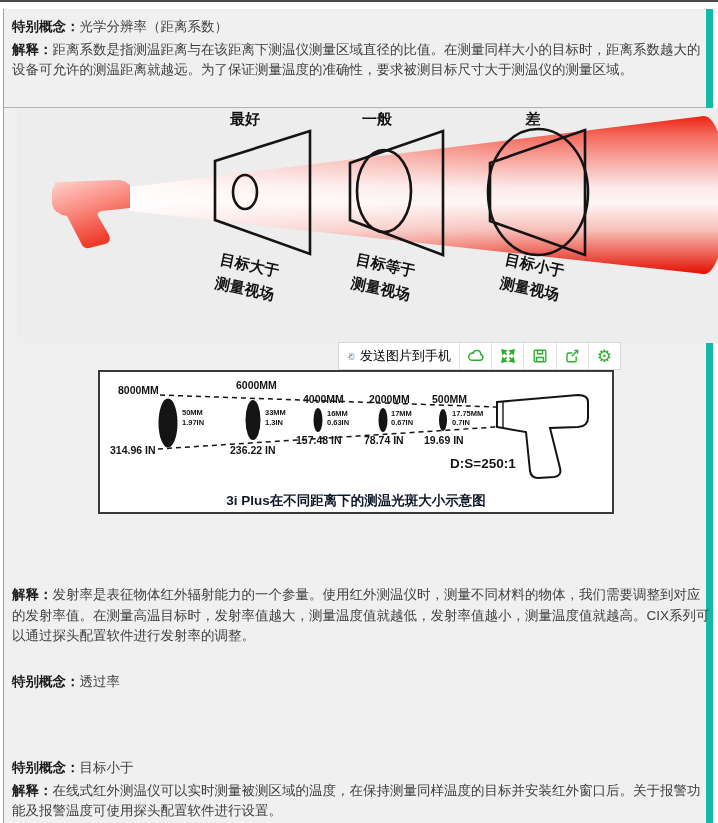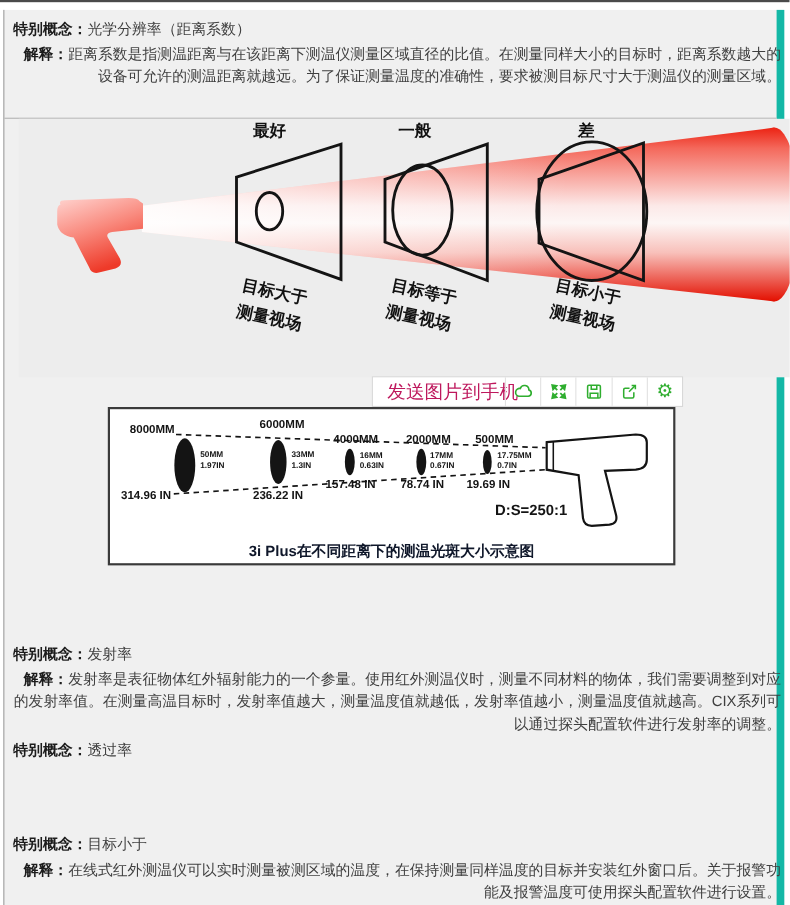--- a/index.html
+++ b/index.html
@@ -4,27 +4,27 @@
 <style>
   html,body{margin:0;padding:0;background:#ffffff;}
   .stage{position:relative;width:718px;height:823px;background:#ffffff;overflow:hidden;
          font-family:"Liberation Sans","DejaVu Sans",sans-serif;}
   .topline{position:absolute;left:0;top:0;width:718px;height:2px;background:#4a4a4a;}
   .panel{position:absolute;left:3px;top:9px;width:710px;height:814px;background:#f0f0f0;
          border-left:1px solid #9e9e9e;border-right:7px solid #14b8a6;box-sizing:border-box;}
   .sec{position:absolute;left:8px;width:698px;color:#3f3f3f;font-size:13.5px;line-height:20.5px;}
   .sec .t-line{margin:0 0 2px 0;}
   .sec b{color:#1c1c1c;font-weight:bold;}
-  .sec p{margin:0;text-align:right;}
+  .sec p{margin:0;}
   .divider{position:absolute;left:0;top:98px;width:100%;height:1px;background:#b3b3b3;}
   .band1{position:absolute;left:0;top:99px;width:710px;height:235px;background:#ededed;margin-left:13px;}
   .band1 svg{display:block;}
   .toolbar{position:absolute;left:334px;top:333px;width:281px;height:26px;background:#ffffff;
            border:1px solid #d8d8d8;box-sizing:content-box;display:flex;align-items:stretch;}
-  .tb-btn{display:flex;align-items:center;gap:5px;padding:0 8px;font-size:17px;color:#be185d;
+  .tb-btn{display:flex;align-items:center;gap:5px;padding:0 8px;font-size:13px;color:#000000;
           cursor:pointer;white-space:nowrap;flex:0 0 auto;width:104px;}
   .tb-cell{width:31.2px;display:flex;align-items:center;justify-content:center;
            border-left:1px solid #e2e2e2;cursor:pointer;}
   .gear-glyph{color:#2fae2f;font-size:17px;line-height:1;font-family:"DejaVu Sans",sans-serif;}
   .whitebox{position:absolute;left:94px;top:361px;width:516px;height:144px;background:#ffffff;
             border:2px solid #3a3a3a;box-sizing:border-box;}
   .caption{position:absolute;left:94px;top:483px;width:516px;text-align:center;
            font-size:13.5px;font-weight:bold;color:#0f172a;}
   svg text{font-family:"Liberation Sans","DejaVu Sans",sans-serif;}
 </style>
@@ -211,23 +211,20 @@
           <line x1="403" y1="29.5" x2="403" y2="55.5" stroke="#141414" stroke-width="1.4"></line>
         </g>
 
         <text x="350" y="96" font-size="13.5" font-weight="bold" fill="#141414">D:S=250:1</text>
       </svg>
     </div>
 
     <div class="caption">3i Plus在不同距离下的测温光斑大小示意图</div>
 
     <div class="sec" style="top:576px;">
-      <div class="t-line">
-        <b>特别概念：</b><span>发射率</span>
-      </div>
       <p>
         <b>解释：</b><span>发射率是表征物体红外辐射能力的一个参量。使用红外测温仪时，测量不同材料的物体，我们需要调整到对应的发射率值。在测量高温目标时，发射率值越大，测量温度值就越低，发射率值越小，测量温度值就越高。CIX系列可以通过探头配置软件进行发射率的调整。</span>
       </p>
     </div>
 
     <div class="sec" style="top:663px;font-family:Liberation Serif, serif;">
       <div class="t-line">
         <b>特别概念：</b><span>透过率</span>
       </div>
     </div>

